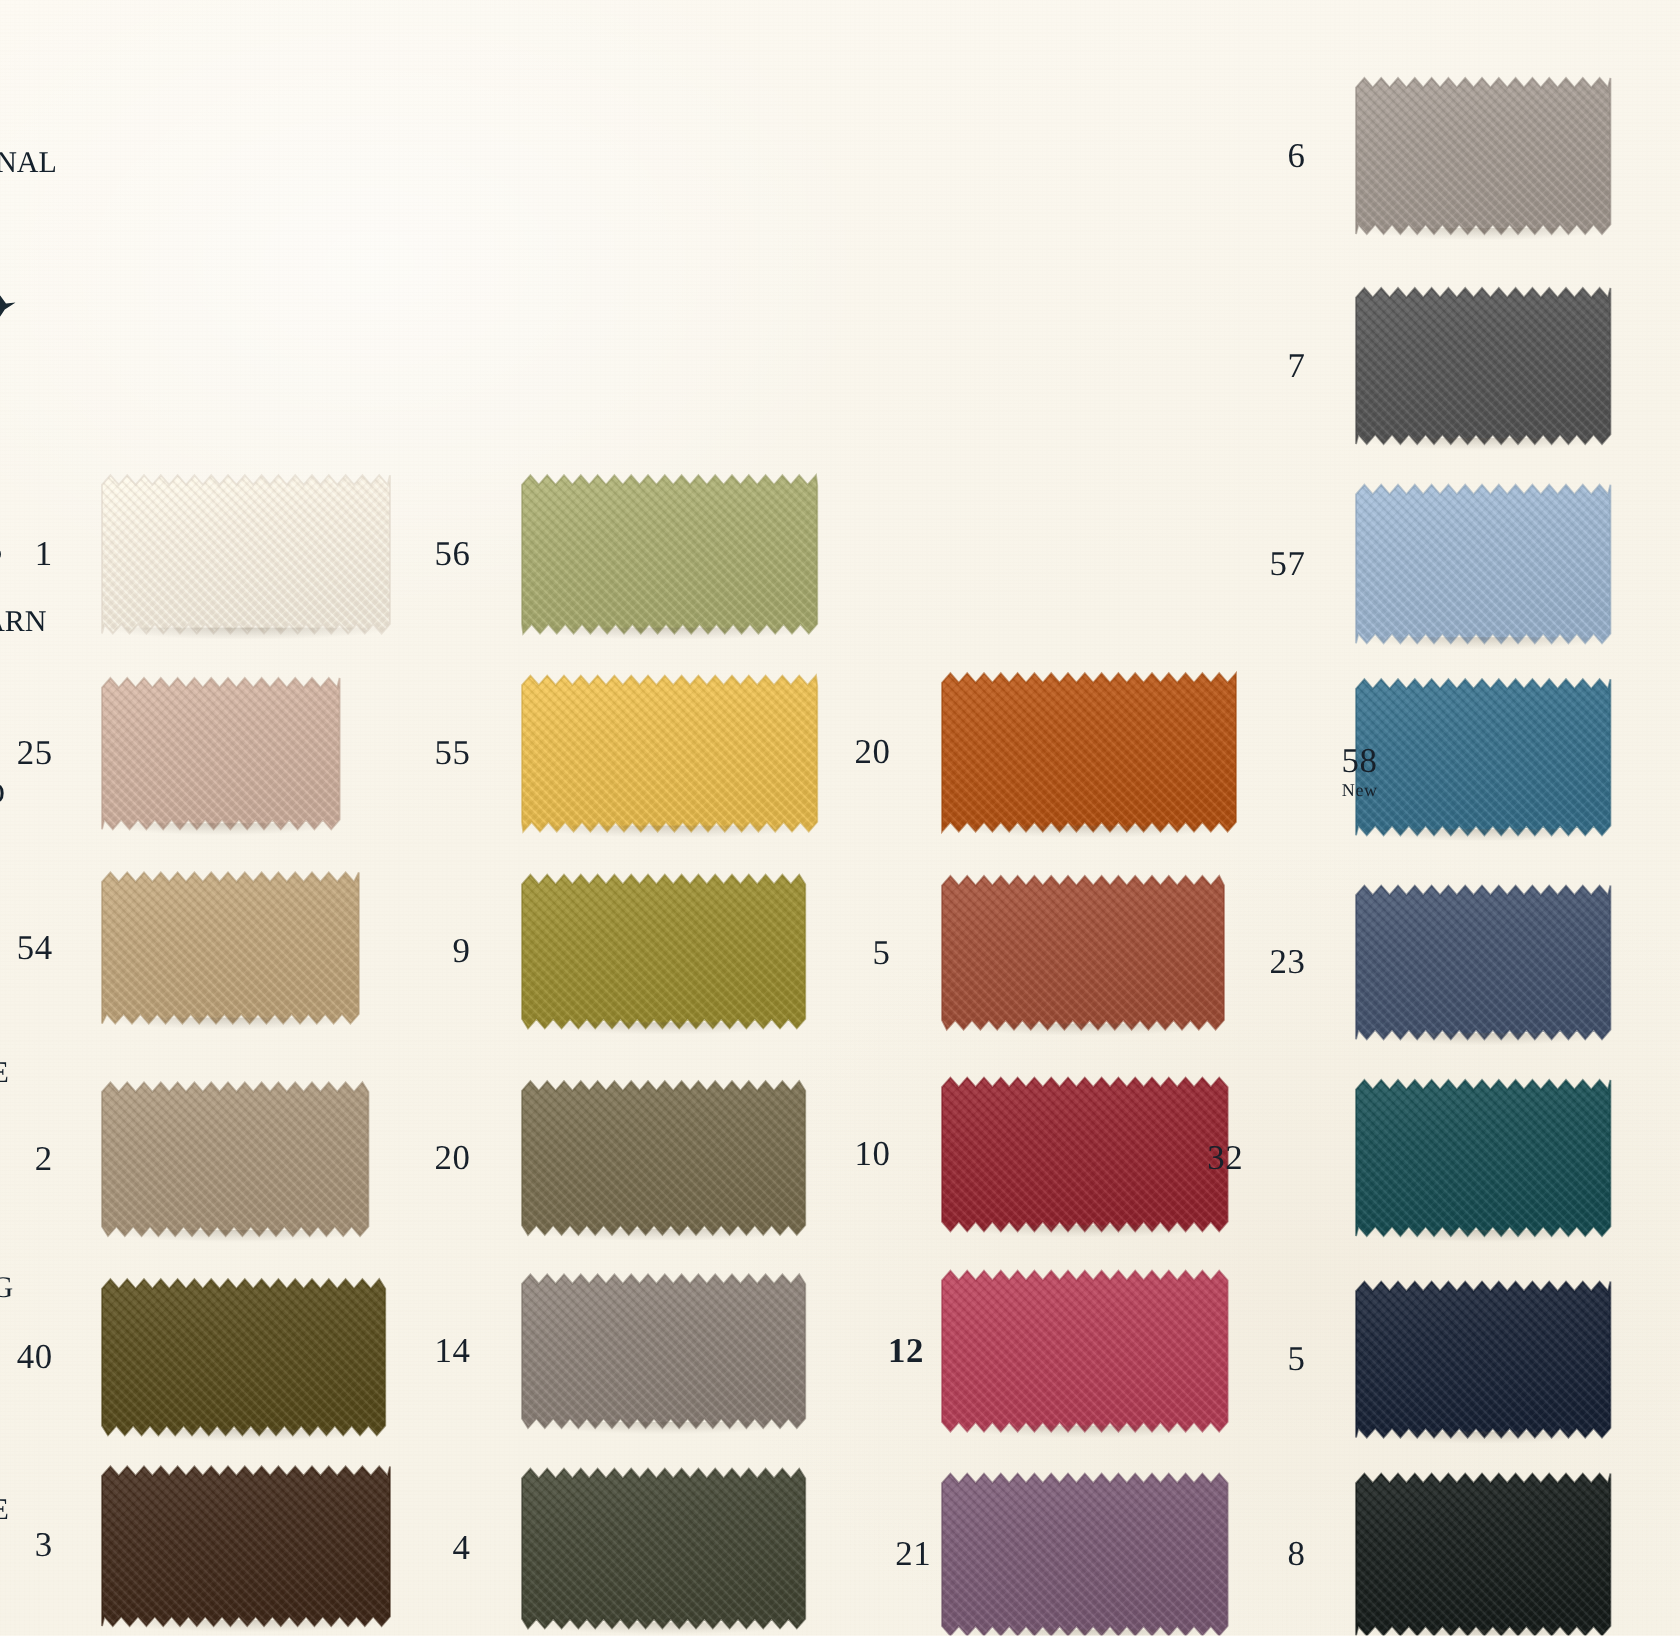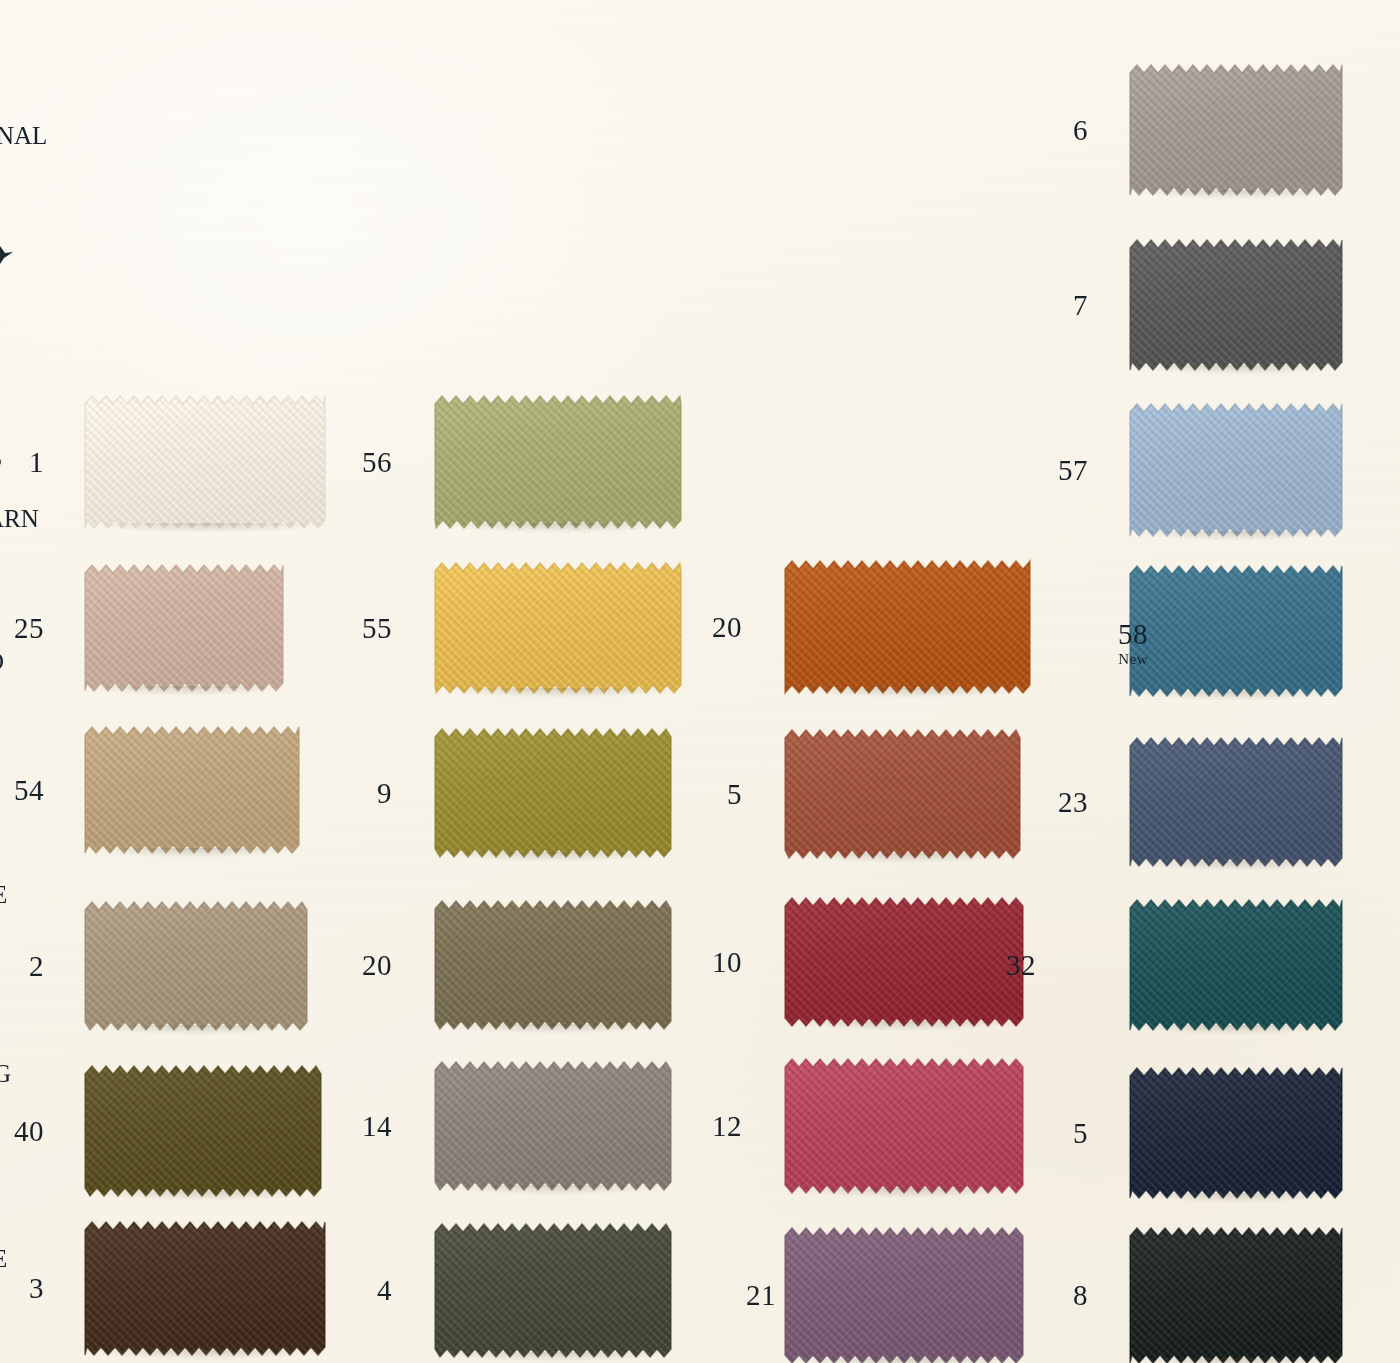--- a/index.html
+++ b/index.html
@@ -534,21 +534,21 @@
             <rect x="0" y="2.5" width="5" height="1.1" fill="#c65a70" opacity="0.34"></rect>
           </pattern>
         </defs>
         <path d="M 0 8 L 7.0 0.0 L 14.0 8.0 L 21.0 0.0 L 28.0 8.0 L 35.0 0.0 L 42.0 8.0 L 49.0 0.0 L 56.0 8.0 L 63.0 0.0 L 70.0 8.0 L 77.0 0.0 L 84.0 8.0 L 91.0 0.0 L 98.0 8.0 L 105.0 0.0 L 112.0 8.0 L 119.0 0.0 L 126.0 8.0 L 133.0 0.0 L 140.0 8.0 L 147.0 0.0 L 154.0 8.0 L 161.0 0.0 L 168.0 8.0 L 175.0 0.0 L 182.0 8.0 L 189.0 0.0 L 196.0 8.0 L 203.0 0.0 L 210.0 8.0 L 217.0 0.0 L 224.0 8.0 L 231.0 0.0 L 238.0 8.0 L 238 126.0 L 231.0 134.0 L 224.0 126.0 L 217.0 134.0 L 210.0 126.0 L 203.0 134.0 L 196.0 126.0 L 189.0 134.0 L 182.0 126.0 L 175.0 134.0 L 168.0 126.0 L 161.0 134.0 L 154.0 126.0 L 147.0 134.0 L 140.0 126.0 L 133.0 134.0 L 126.0 126.0 L 119.0 134.0 L 112.0 126.0 L 105.0 134.0 L 98.0 126.0 L 91.0 134.0 L 84.0 126.0 L 77.0 134.0 L 70.0 126.0 L 63.0 134.0 L 56.0 126.0 L 49.0 134.0 L 42.0 126.0 L 35.0 134.0 L 28.0 126.0 L 21.0 134.0 L 14.0 126.0 L 7.0 134.0 L 0.0 126.0 Z" fill="url(#g2_3)"></path>
         <path d="M 0 8 L 7.0 0.0 L 14.0 8.0 L 21.0 0.0 L 28.0 8.0 L 35.0 0.0 L 42.0 8.0 L 49.0 0.0 L 56.0 8.0 L 63.0 0.0 L 70.0 8.0 L 77.0 0.0 L 84.0 8.0 L 91.0 0.0 L 98.0 8.0 L 105.0 0.0 L 112.0 8.0 L 119.0 0.0 L 126.0 8.0 L 133.0 0.0 L 140.0 8.0 L 147.0 0.0 L 154.0 8.0 L 161.0 0.0 L 168.0 8.0 L 175.0 0.0 L 182.0 8.0 L 189.0 0.0 L 196.0 8.0 L 203.0 0.0 L 210.0 8.0 L 217.0 0.0 L 224.0 8.0 L 231.0 0.0 L 238.0 8.0 L 238 126.0 L 231.0 134.0 L 224.0 126.0 L 217.0 134.0 L 210.0 126.0 L 203.0 134.0 L 196.0 126.0 L 189.0 134.0 L 182.0 126.0 L 175.0 134.0 L 168.0 126.0 L 161.0 134.0 L 154.0 126.0 L 147.0 134.0 L 140.0 126.0 L 133.0 134.0 L 126.0 126.0 L 119.0 134.0 L 112.0 126.0 L 105.0 134.0 L 98.0 126.0 L 91.0 134.0 L 84.0 126.0 L 77.0 134.0 L 70.0 126.0 L 63.0 134.0 L 56.0 126.0 L 49.0 134.0 L 42.0 126.0 L 35.0 134.0 L 28.0 126.0 L 21.0 134.0 L 14.0 126.0 L 7.0 134.0 L 0.0 126.0 Z" fill="url(#g2_3_t)"></path>
         <path d="M 0 8 L 7.0 0.0 L 14.0 8.0 L 21.0 0.0 L 28.0 8.0 L 35.0 0.0 L 42.0 8.0 L 49.0 0.0 L 56.0 8.0 L 63.0 0.0 L 70.0 8.0 L 77.0 0.0 L 84.0 8.0 L 91.0 0.0 L 98.0 8.0 L 105.0 0.0 L 112.0 8.0 L 119.0 0.0 L 126.0 8.0 L 133.0 0.0 L 140.0 8.0 L 147.0 0.0 L 154.0 8.0 L 161.0 0.0 L 168.0 8.0 L 175.0 0.0 L 182.0 8.0 L 189.0 0.0 L 196.0 8.0 L 203.0 0.0 L 210.0 8.0 L 217.0 0.0 L 224.0 8.0 L 231.0 0.0 L 238.0 8.0 L 238 126.0 L 231.0 134.0 L 224.0 126.0 L 217.0 134.0 L 210.0 126.0 L 203.0 134.0 L 196.0 126.0 L 189.0 134.0 L 182.0 126.0 L 175.0 134.0 L 168.0 126.0 L 161.0 134.0 L 154.0 126.0 L 147.0 134.0 L 140.0 126.0 L 133.0 134.0 L 126.0 126.0 L 119.0 134.0 L 112.0 126.0 L 105.0 134.0 L 98.0 126.0 L 91.0 134.0 L 84.0 126.0 L 77.0 134.0 L 70.0 126.0 L 63.0 134.0 L 56.0 126.0 L 49.0 134.0 L 42.0 126.0 L 35.0 134.0 L 28.0 126.0 L 21.0 134.0 L 14.0 126.0 L 7.0 134.0 L 0.0 126.0 Z" fill="url(#g2_3_t2)"></path>
         <path d="M 0 8 L 7.0 0.0 L 14.0 8.0 L 21.0 0.0 L 28.0 8.0 L 35.0 0.0 L 42.0 8.0 L 49.0 0.0 L 56.0 8.0 L 63.0 0.0 L 70.0 8.0 L 77.0 0.0 L 84.0 8.0 L 91.0 0.0 L 98.0 8.0 L 105.0 0.0 L 112.0 8.0 L 119.0 0.0 L 126.0 8.0 L 133.0 0.0 L 140.0 8.0 L 147.0 0.0 L 154.0 8.0 L 161.0 0.0 L 168.0 8.0 L 175.0 0.0 L 182.0 8.0 L 189.0 0.0 L 196.0 8.0 L 203.0 0.0 L 210.0 8.0 L 217.0 0.0 L 224.0 8.0 L 231.0 0.0 L 238.0 8.0 L 238 126.0 L 231.0 134.0 L 224.0 126.0 L 217.0 134.0 L 210.0 126.0 L 203.0 134.0 L 196.0 126.0 L 189.0 134.0 L 182.0 126.0 L 175.0 134.0 L 168.0 126.0 L 161.0 134.0 L 154.0 126.0 L 147.0 134.0 L 140.0 126.0 L 133.0 134.0 L 126.0 126.0 L 119.0 134.0 L 112.0 126.0 L 105.0 134.0 L 98.0 126.0 L 91.0 134.0 L 84.0 126.0 L 77.0 134.0 L 70.0 126.0 L 63.0 134.0 L 56.0 126.0 L 49.0 134.0 L 42.0 126.0 L 35.0 134.0 L 28.0 126.0 L 21.0 134.0 L 14.0 126.0 L 7.0 134.0 L 0.0 126.0 Z" fill="none" stroke="#9e3248" stroke-width="1.6" opacity="0.55"></path>
       </svg>
       <div class="chip-shadow"></div>
     </div>
-    <div class="swatch-label" style="left: 682px; width: 60px; top: 1111.5px;">
+    <div class="swatch-label" style="left: 710px; width: 60px; top: 1111.5px; font-weight: bold;">
       <span class="num">12</span>
     </div>
     <div class="chip" style="left: 785px; top: 1228px; width: 238px; height: 135px;">
       <svg width="238" height="135" viewBox="0 0 238 135" style="position: absolute; left: 0px; top: 0px; overflow: visible;">
         <defs>
           <linearGradient id="g2_4" x1="0" y1="0" x2="0.3" y2="1">
             <stop offset="0" stop-color="#8d7088"></stop>
             <stop offset="0.42" stop-color="#7d6078"></stop>
             <stop offset="1" stop-color="#6f526a"></stop>
           </linearGradient>

